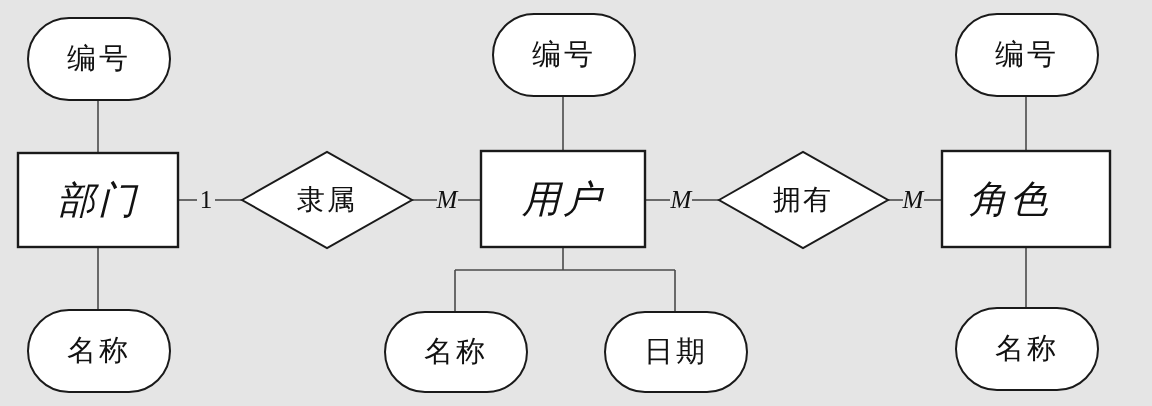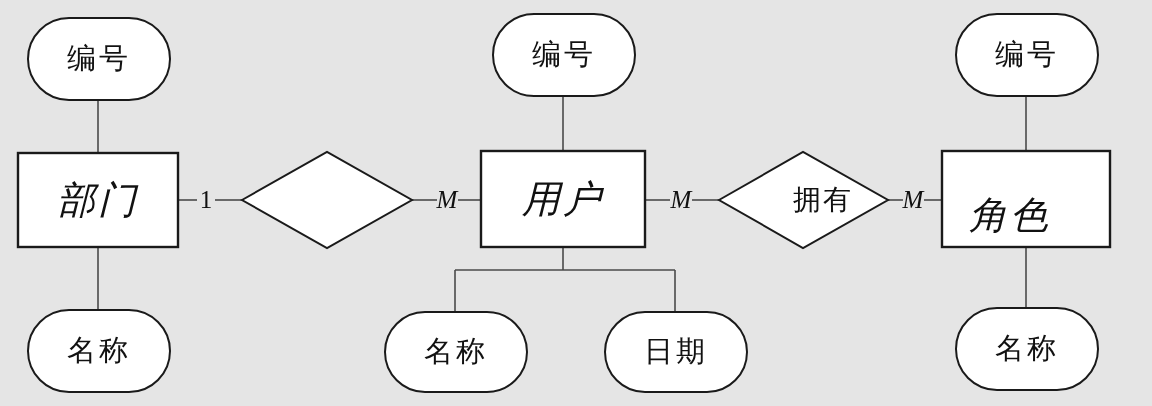--- a/index.html
+++ b/index.html
@@ -135,34 +135,35 @@
     <polygon class="rel-diamond" points="242,200 327,152 412,200 327,248"></polygon>
     <polygon class="rel-diamond" points="719,200 803,152 888,200 803,248"></polygon>
   </svg>
 
   <div class="node-label attr-label" style="left:28px; top:18px; width:142px; height:82px;">编号</div>
 
   <div class="node-label entity-label" style="left:18px; top:153px; width:160px; height:94px;">部门</div>
 
   <div class="node-label attr-label" style="left:28px; top:310px; width:142px; height:82px;">名称</div>
 
+  <div class="node-label rel-label" style="left:257px; top:152px; width:140px; height:96px;">隶属</div>
 
   <div class="node-label attr-label" style="left:493px; top:14px; width:142px; height:82px;">编号</div>
 
   <div class="node-label entity-label" style="left:481px; top:151px; width:164px; height:96px;border-radius:17px;">用户</div>
 
   <div class="node-label attr-label" style="left:385px; top:312px; width:142px; height:80px;">名称</div>
 
   <div class="node-label attr-label" style="left:605px; top:312px; width:142px; height:80px;">日期</div>
 
-  <div class="node-label rel-label" style="left:753px; top:152px; width:140px; height:96px;">拥有</div>
+  <div class="node-label rel-label" style="left:733px; top:152px; width:140px; height:96px;">拥有</div>
 
   <div class="node-label attr-label" style="left:956px; top:14px; width:142px; height:82px;">编号</div>
 
-  <div class="node-label entity-label" style="left:942px; top:151px; width:136px; height:96px;margin-top:16px;">角色</div>
+  <div class="node-label entity-label" style="left:942px; top:151px; width:136px; height:96px;">角色</div>
 
   <div class="node-label attr-label" style="left:956px; top:308px; width:142px; height:82px;">名称</div>
 
   <div class="card-label plain" style="left:196px; top:180px; width:20px; height:40px;">1</div>
 
   <div class="card-label" style="left:434px; top:180px; width:26px; height:40px;">M</div>
 
   <div class="card-label" style="left:668px; top:180px; width:26px; height:40px;">M</div>
 
   <div class="card-label" style="left:900px; top:180px; width:26px; height:40px;">M</div>

